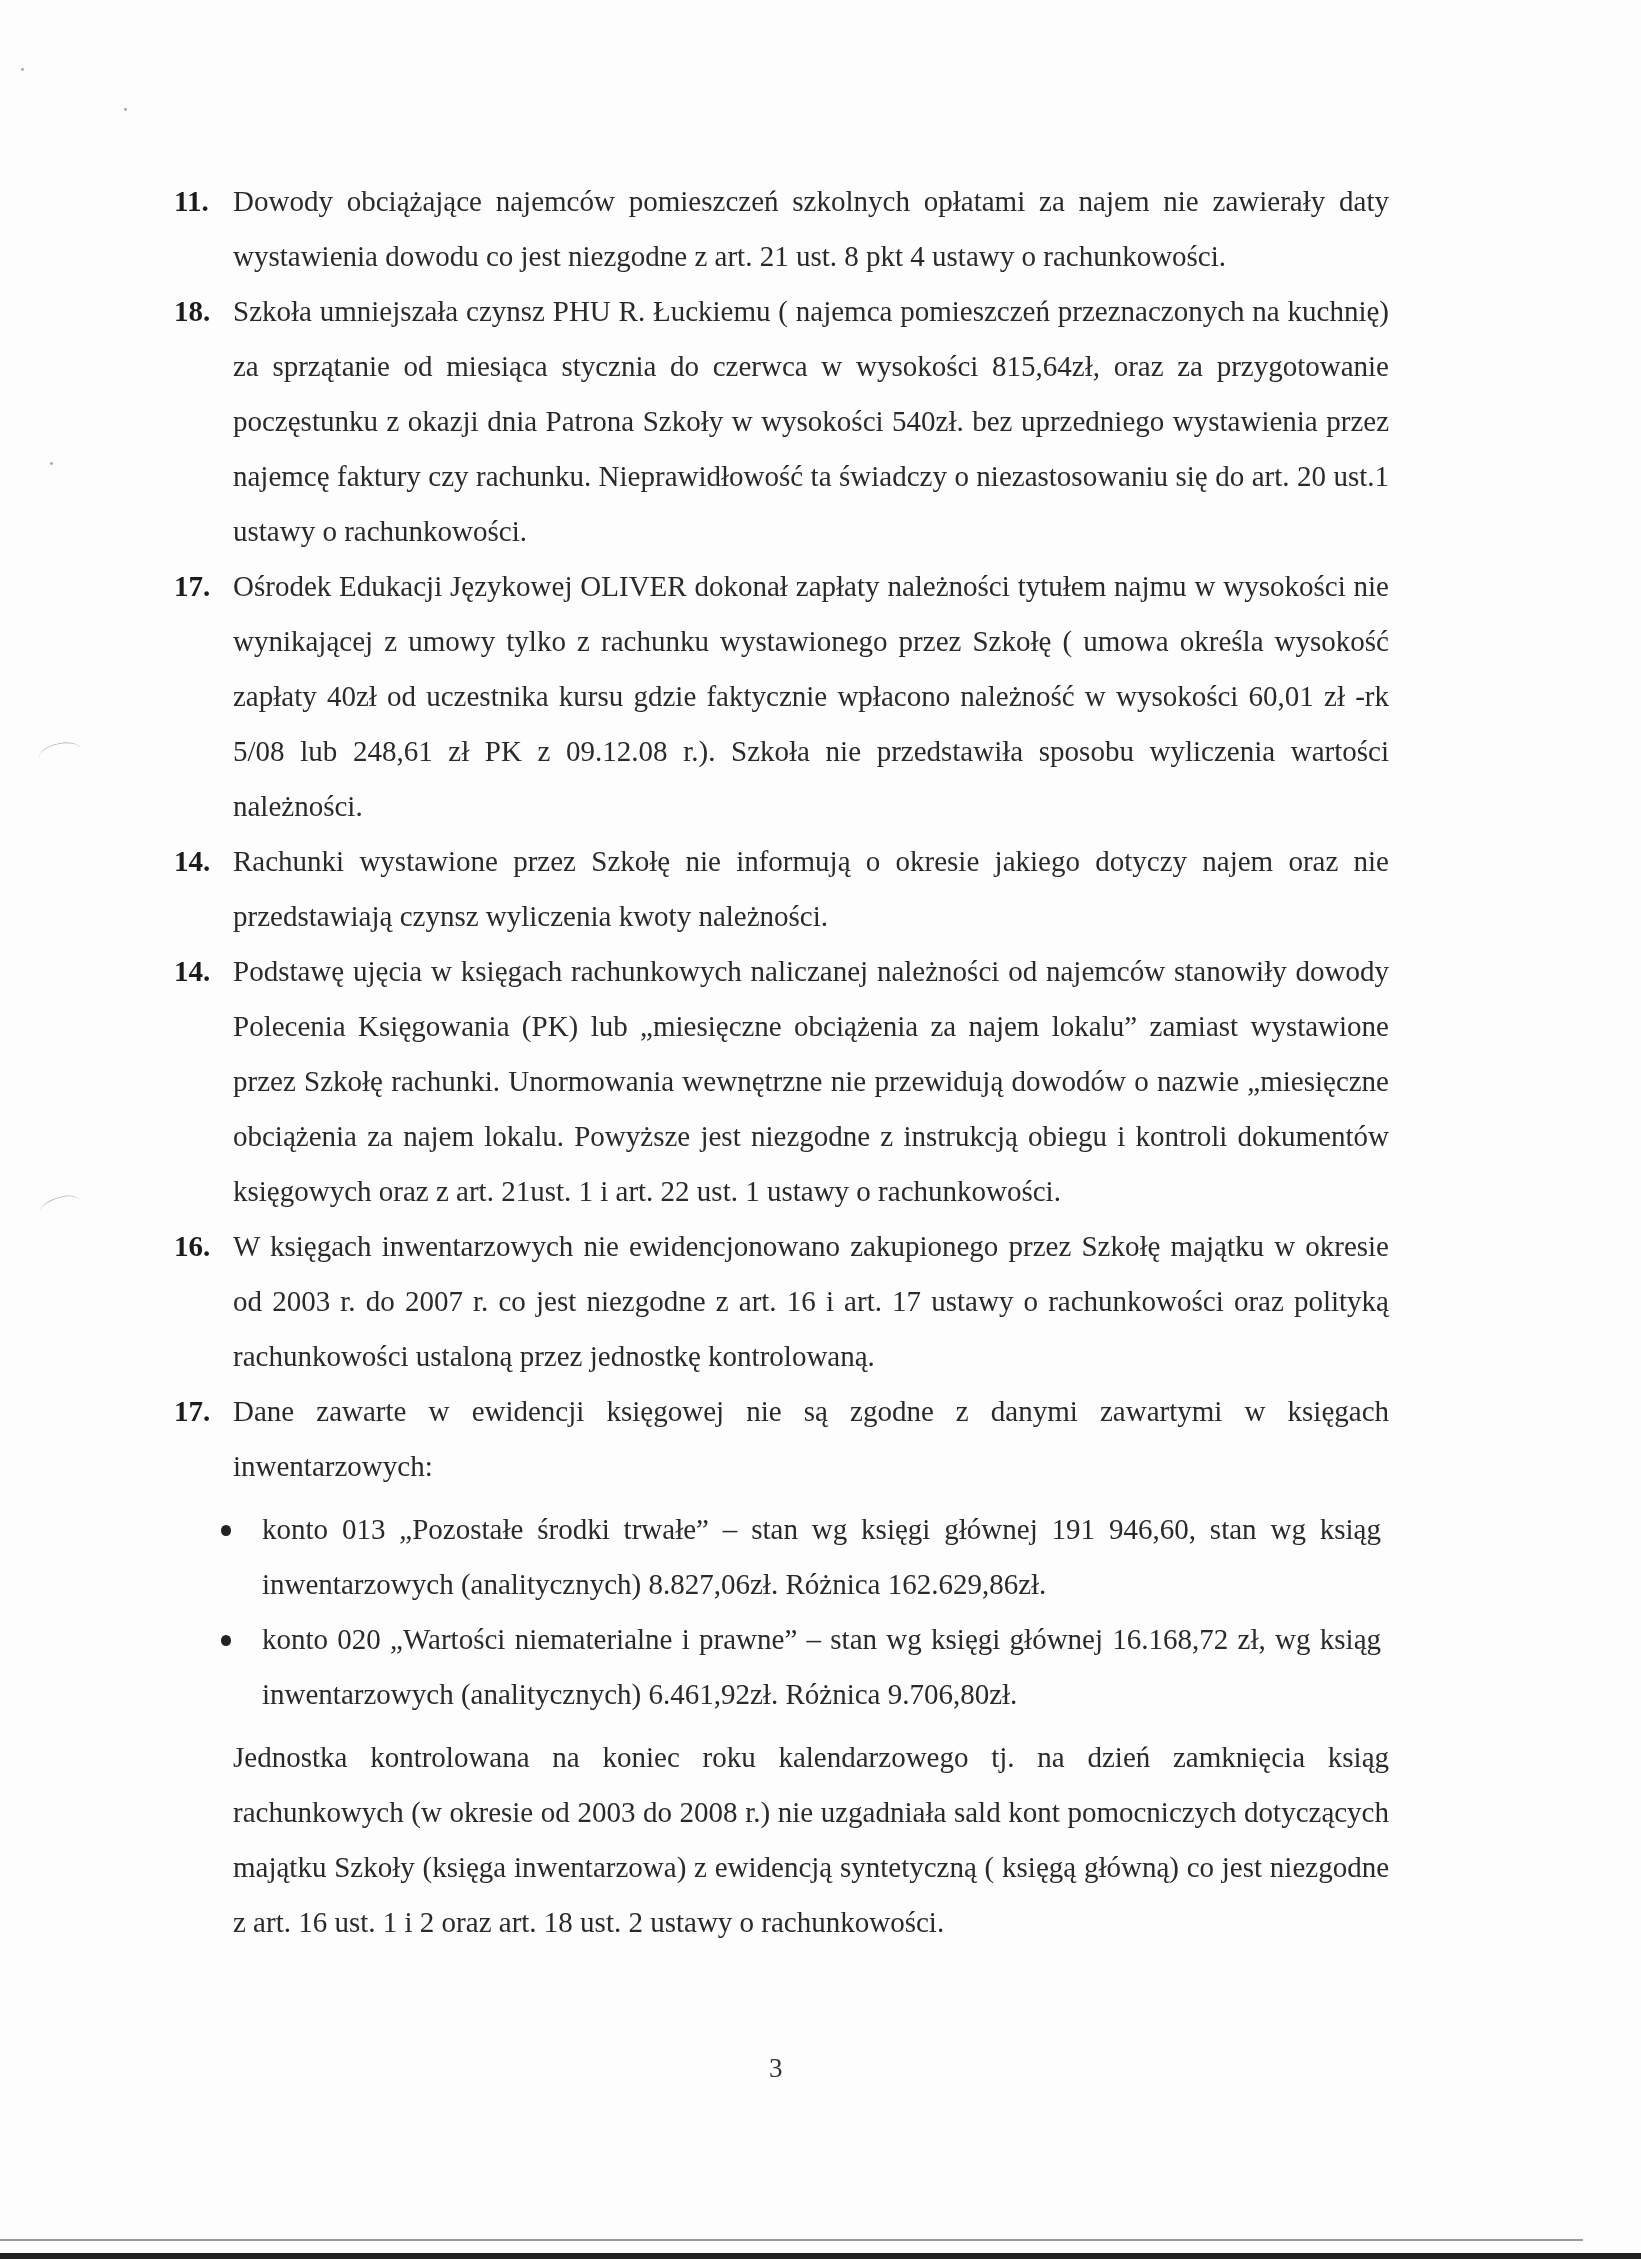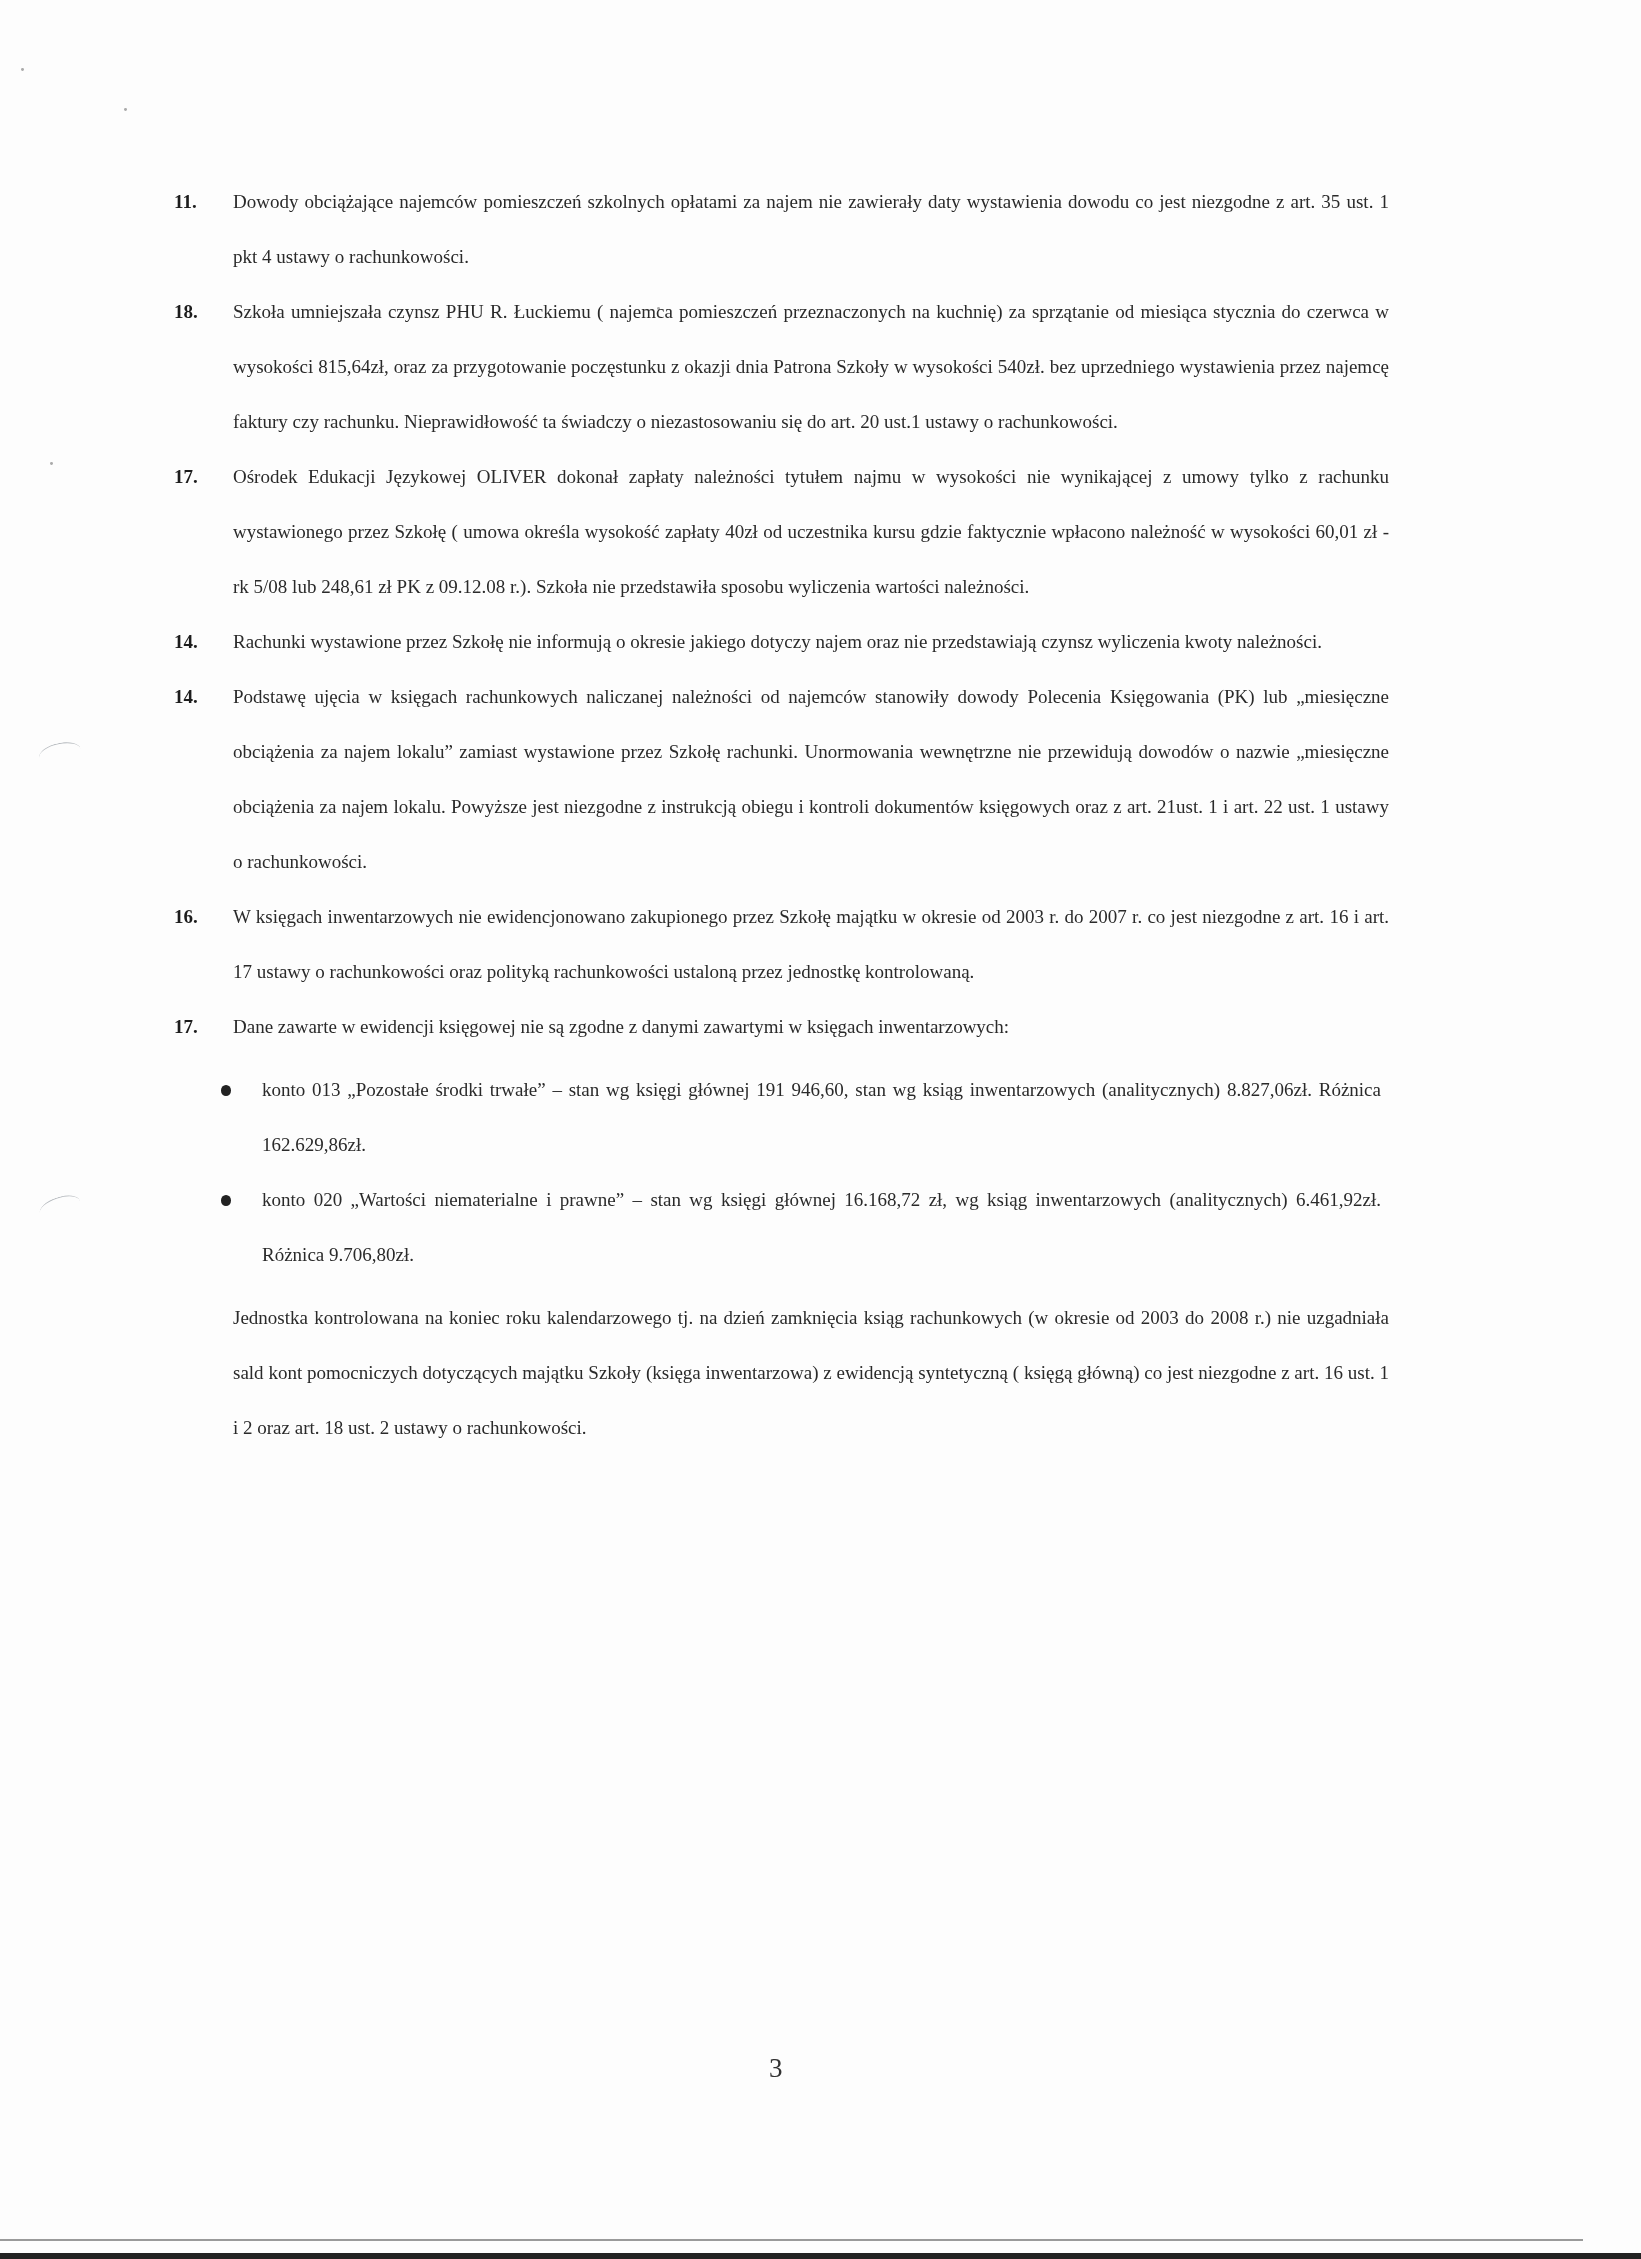--- a/index.html
+++ b/index.html
@@ -5,21 +5,21 @@
   html, body { margin: 0; padding: 0; }
   body {
     width: 1641px; height: 2259px; position: relative; overflow: hidden;
     background: #fdfdfd;
     font-family: "Liberation Serif", "DejaVu Serif", serif;
     color: #2a2a2a;
   }
   .page { position: absolute; left: 0; top: 0; width: 1641px; height: 2259px; }
   .content {
     position: absolute; left: 174px; top: 174px; width: 1215px;
-    font-size: 19px; line-height: 55px;
+    font-size: 29px; line-height: 55px;
   }
   .item { position: relative; padding-left: 59px; }
   .num {
     position: absolute; left: 0; top: 0; font-weight: bold; color: #1c1c1c;
   }
   .para { text-align: justify; text-align-last: left; }
   .bullets { list-style: none; margin: 8px; padding: 0 0 0 39px; }
   .bullets li { position: relative; padding-left: 41px; text-align: justify; text-align-last: left; }
   .bullet-dot {
     position: absolute; left: 0; top: 23px; width: 9.7px; height: 10.6px;
@@ -54,21 +54,21 @@
   <div class="scan-mark m2"></div>
   <div class="speck" style="left:21px; top:68px;"></div>
   <div class="speck" style="left:124px; top:108px;"></div>
   <div class="speck" style="left:50px; top:462px;"></div>
   <div class="speck" style="left:657px; top:307px;"></div>
 
   <div class="content">
 
     <div class="item">
       <span class="num">11.</span>
-      <div class="para">Dowody obciążające najemców pomieszczeń szkolnych opłatami za najem nie zawierały daty wystawienia dowodu co jest niezgodne z art. 35 ust. 1 pkt 4 ustawy o rachunkowości.</div>
+      <div class="para">Dowody obciążające najemców pomieszczeń szkolnych opłatami za najem nie zawierały daty wystawienia dowodu co jest niezgodne z art. 21 ust. 8 pkt 4 ustawy o rachunkowości.</div>
     </div>
 
     <div class="item">
       <span class="num">18.</span>
       <div class="para">Szkoła umniejszała czynsz PHU R. Łuckiemu ( najemca pomieszczeń przeznaczonych na kuchnię) za sprzątanie od miesiąca stycznia do czerwca w wysokości 815,64zł, oraz za przygotowanie poczęstunku z okazji dnia Patrona Szkoły w wysokości 540zł. bez uprzedniego wystawienia przez najemcę faktury czy rachunku. Nieprawidłowość ta świadczy o niezastosowaniu się do art. 20 ust.1 ustawy o rachunkowości.</div>
     </div>
 
     <div class="item">
       <span class="num">17.</span>
       <div class="para">Ośrodek Edukacji Językowej OLIVER dokonał zapłaty należności tytułem najmu w wysokości nie wynikającej z umowy tylko z rachunku wystawionego przez Szkołę ( umowa określa wysokość zapłaty 40zł od uczestnika kursu gdzie faktycznie wpłacono należność w wysokości 60,01 zł -rk 5/08 lub 248,61 zł PK z 09.12.08 r.). Szkoła nie przedstawiła sposobu wyliczenia wartości należności.</div>

